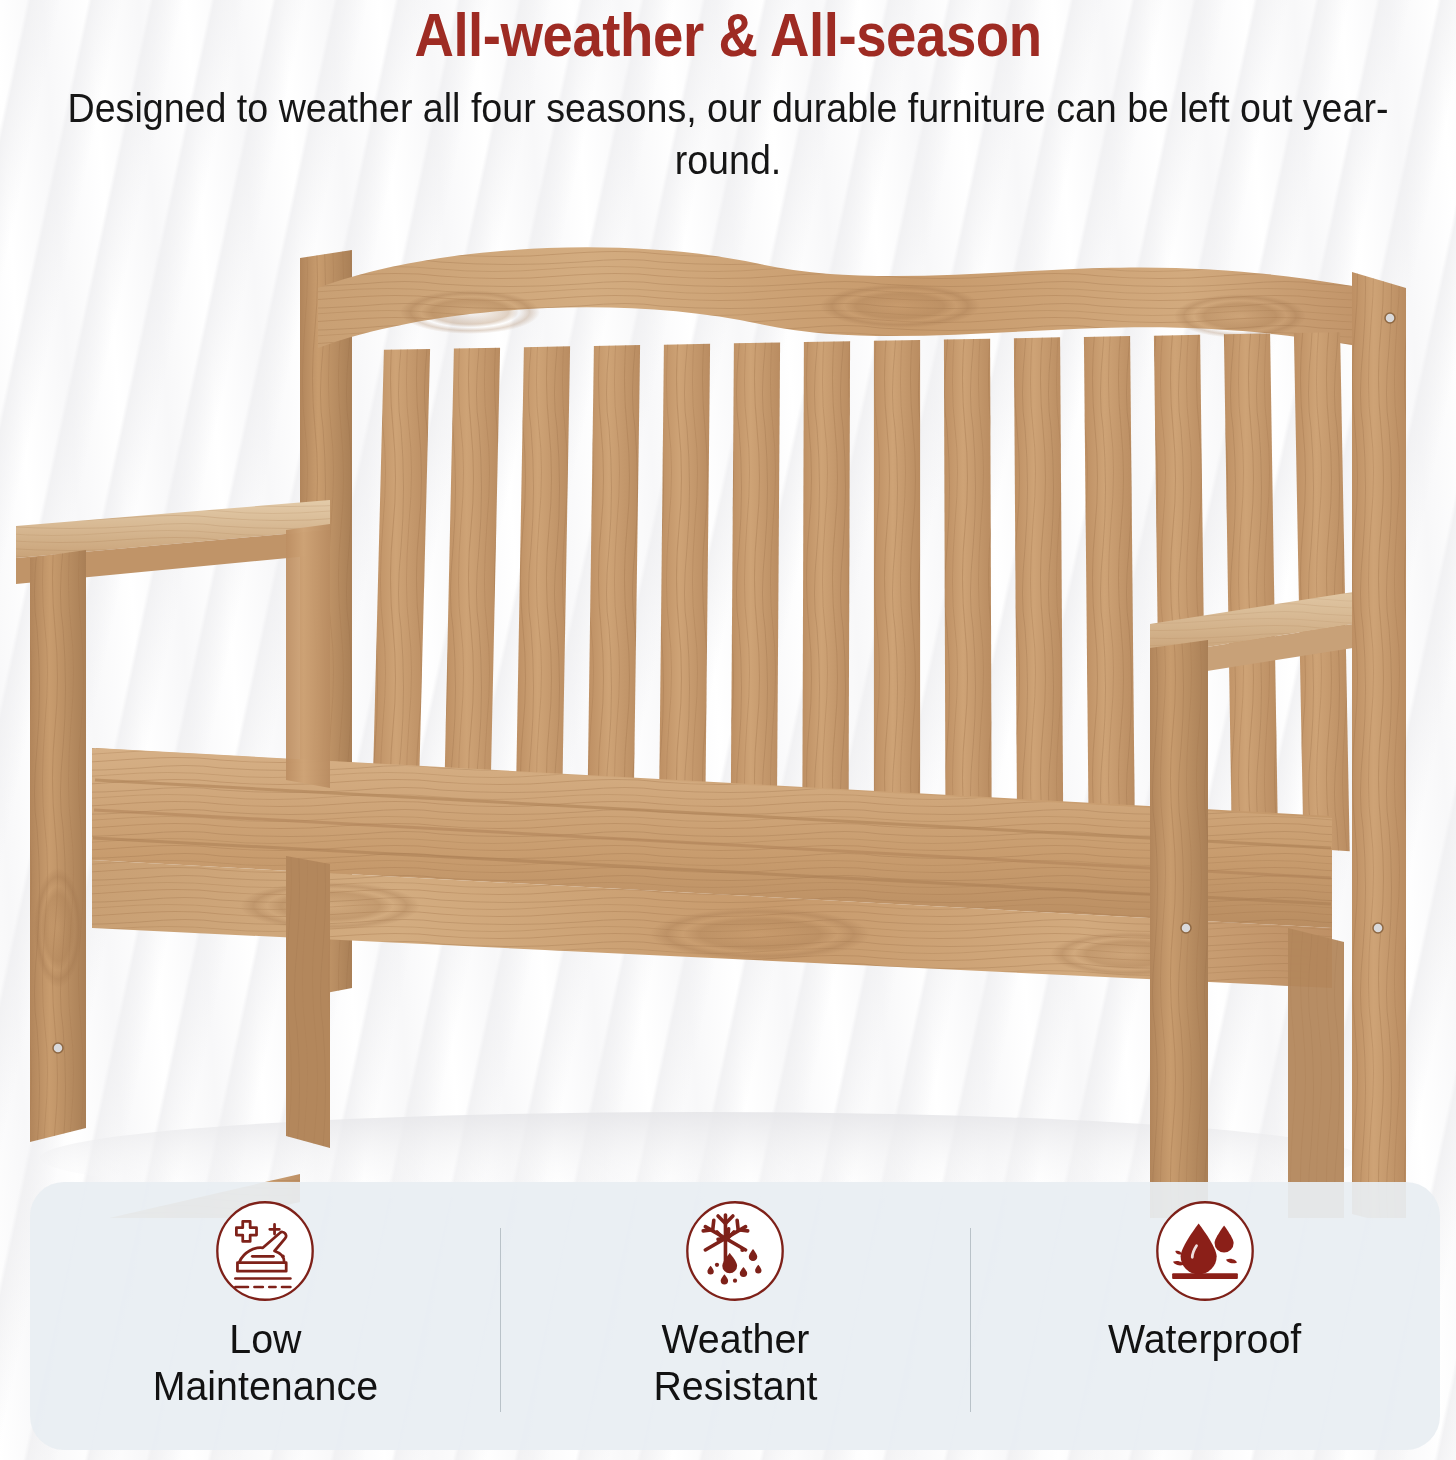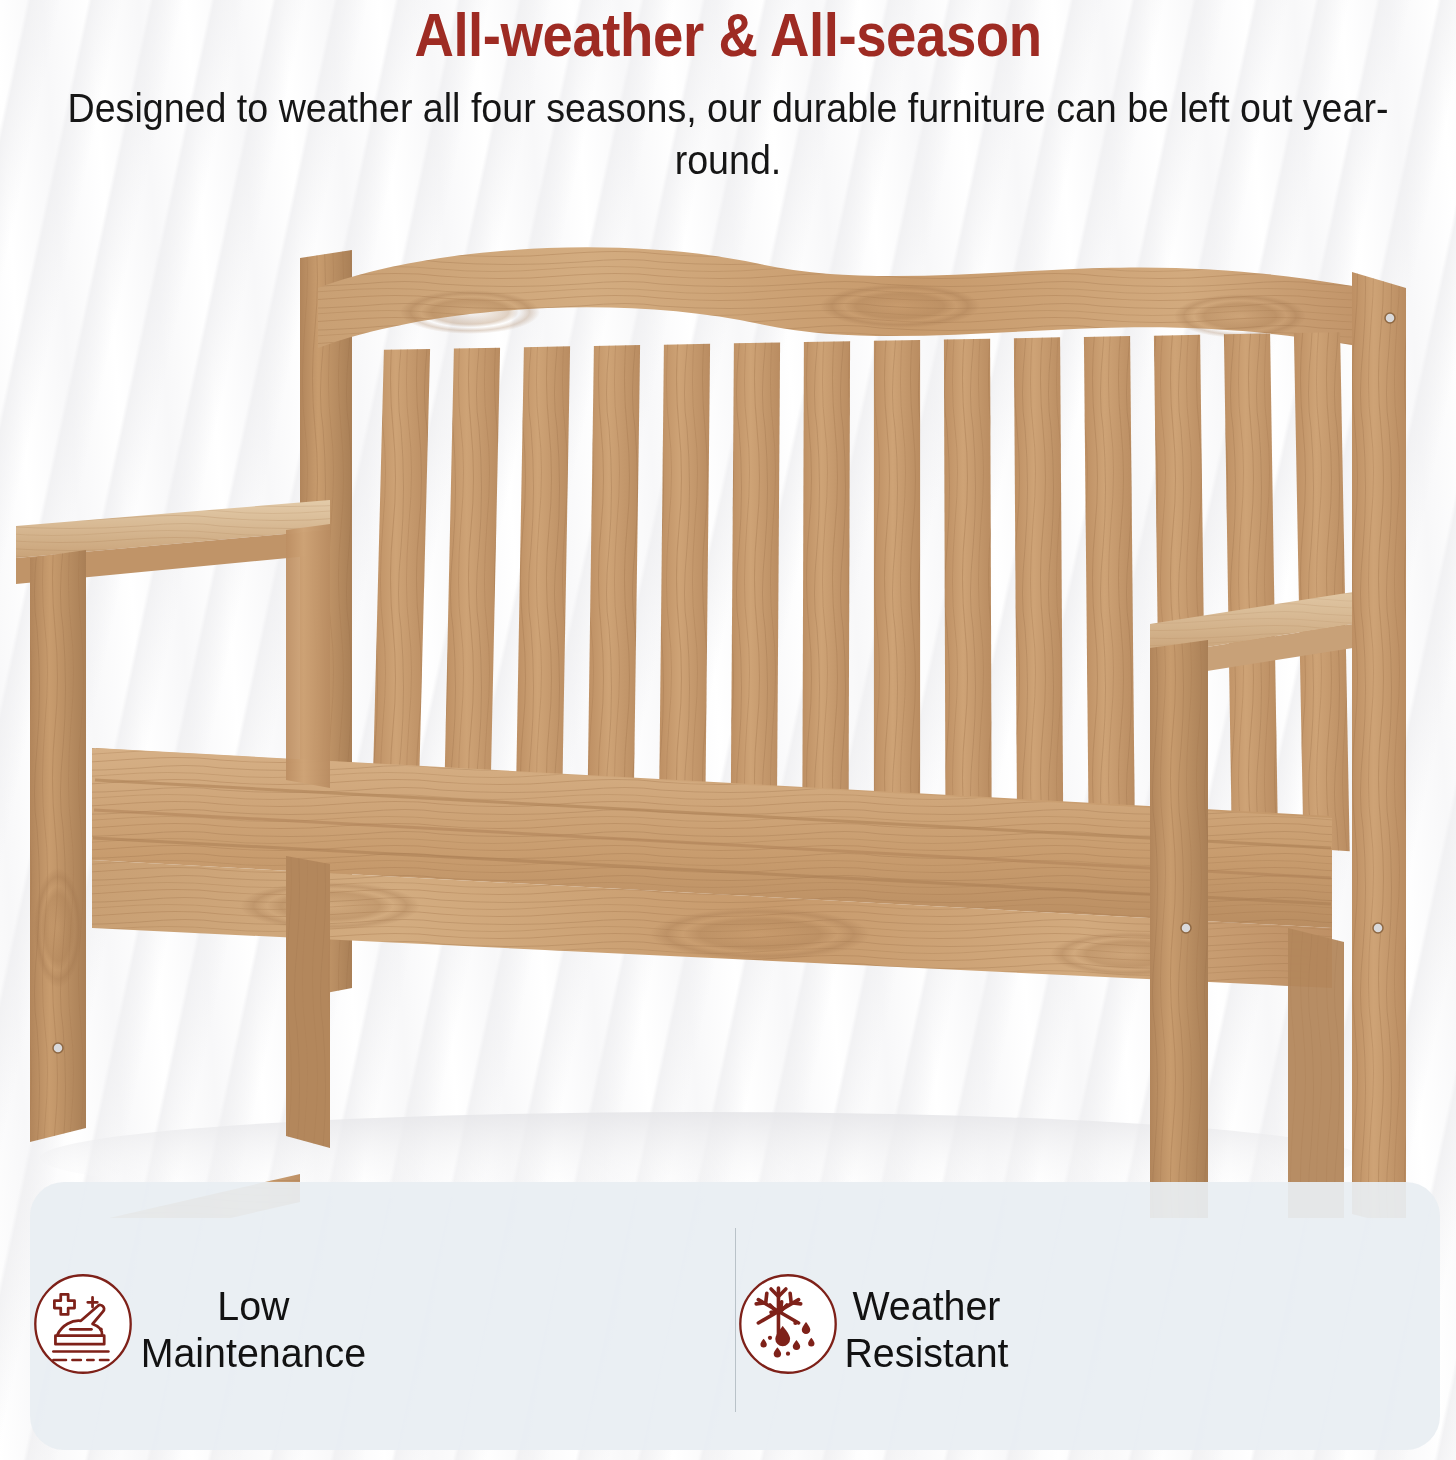--- a/index.html
+++ b/index.html
@@ -58,21 +58,21 @@
   #feature-card {
     position:absolute; left:30px; top:1182px;
     width:1410px; height:268px;
     background:rgba(232,238,242,0.93);
     border-radius:34px;
     display:flex; align-items:stretch;
   }
   .feature {
     position:relative;
     flex:1 1 0;
-    display:flex; flex-direction:row;
+    display:flex; flex-direction:column;
     align-items:center; justify-content:flex-start;
     padding-top:16px;
   }
   .feature + .feature::before {
     content:"";
     position:absolute; left:0; top:46px;
     width:1px; height:184px;
     background:#b9c2c8;
   }
   .feature-icon { width:106px; height:106px; display:block; }
@@ -327,16 +327,31 @@
           <path d="M72 63 c0 0 3 3.5 3 5.2 a3 3 0 0 1 -6 0 c0-1.7 3-5.2 3-5.2 z"></path>
           <circle cx="57" cy="49" r="2"></circle>
           <circle cx="33" cy="63" r="2"></circle>
           <circle cx="50" cy="78" r="2"></circle>
         </g>
       </svg>
       <div class="feature-label">Weather
 Resistant</div>
     </div>
 
+    <div class="feature">
+      <svg class="feature-icon" viewBox="0 0 100 100">
+        <ellipse cx="50" cy="50" rx="45" ry="46" fill="#FFFFFF" stroke="#7E2119" stroke-width="2.2"></ellipse>
+        <g fill="#8B1F18">
+          <path d="M44 24 c0 0 17 22 17 31 a17 17 0 0 1 -34 0 c0-9 17-31 17-31 z"></path>
+          <path d="M68 26 c0 0 9 12 9 16.5 a9 9 0 0 1 -18 0 C59 38 68 26 68 26 z"></path>
+          <path d="M22 50 c3-1 6 1 6 3 c-3 1-6-1-6-3 z"></path>
+          <path d="M20 60 c5-2 10 1 10 3 c-5 2-10-1-10-3 z"></path>
+          <path d="M70 58 c5-2 10 1 10 3 c-5 2-10-1-10-3 z"></path>
+          <rect x="19" y="71" width="62" height="5.5" rx="1"></rect>
+        </g>
+        <path d="M38 56 c0-5 4-11 4-11" stroke="#FFFFFF" stroke-width="2.6" fill="none" stroke-linecap="round" opacity="0.85"></path>
+      </svg>
+      <div class="feature-label">Waterproof</div>
+    </div>
 
 
   </div>
 </div>
 
 </body></html>

